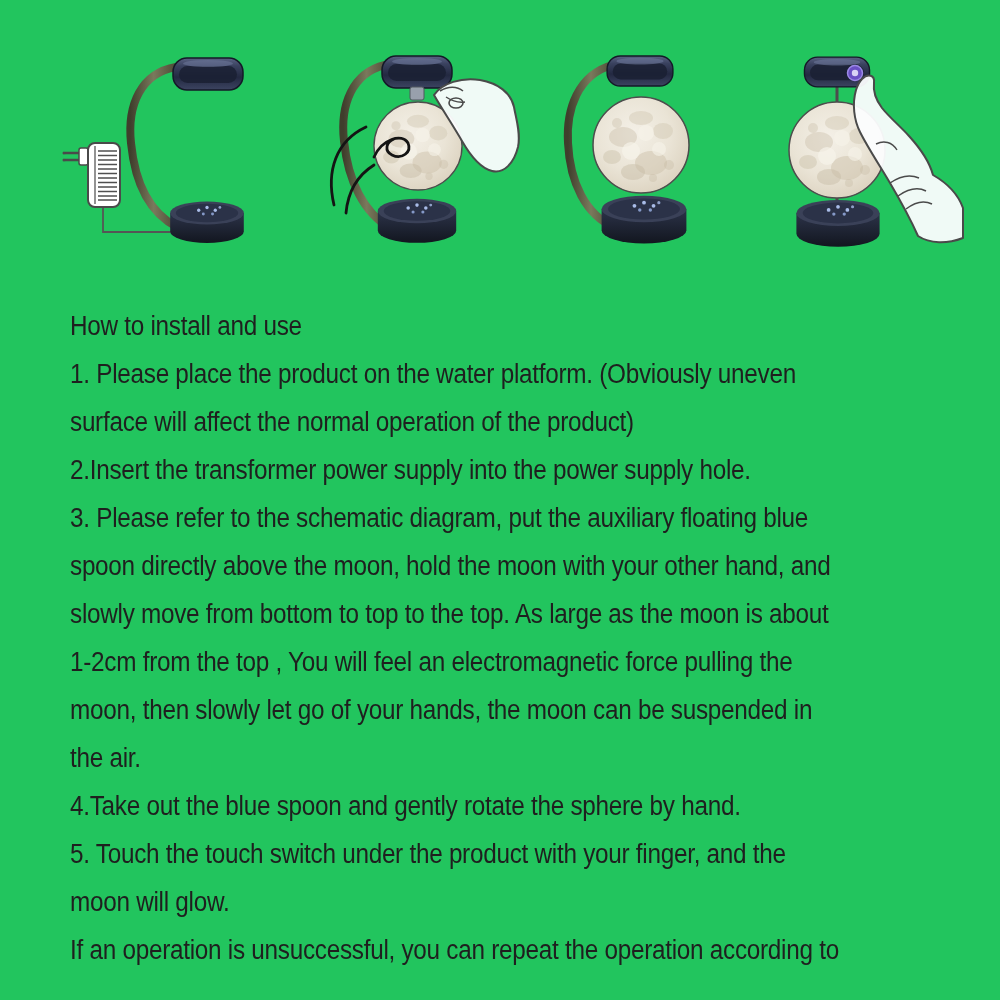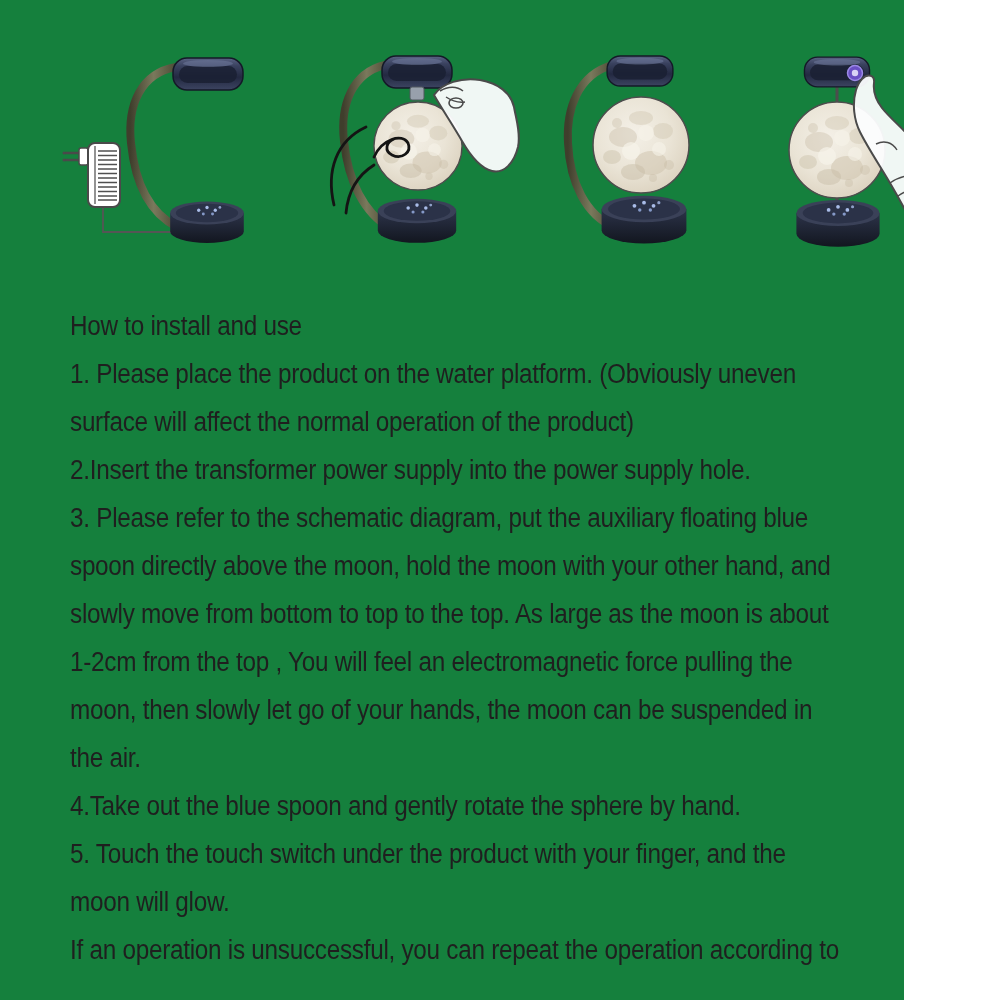--- a/index.html
+++ b/index.html
@@ -1,19 +1,19 @@
 <!DOCTYPE html>
 <html><head>
 <meta charset="utf-8">
 <style>
   html,body{margin:0;padding:0;background:#ffffff;}
   #page{
     position:relative;
-    width:904px;height:1000px;
-    background:#15803d;
+    width:1000px;height:1000px;
+    background:#22c55e;
     overflow:hidden;
     font-family:"Liberation Sans", sans-serif;
   }
   .fig{position:absolute;}
   .instructions{
     position:absolute;
     left:70px;top:302px;
     width:980px;
     font-size:27px;
     color:#1f1f1f;

